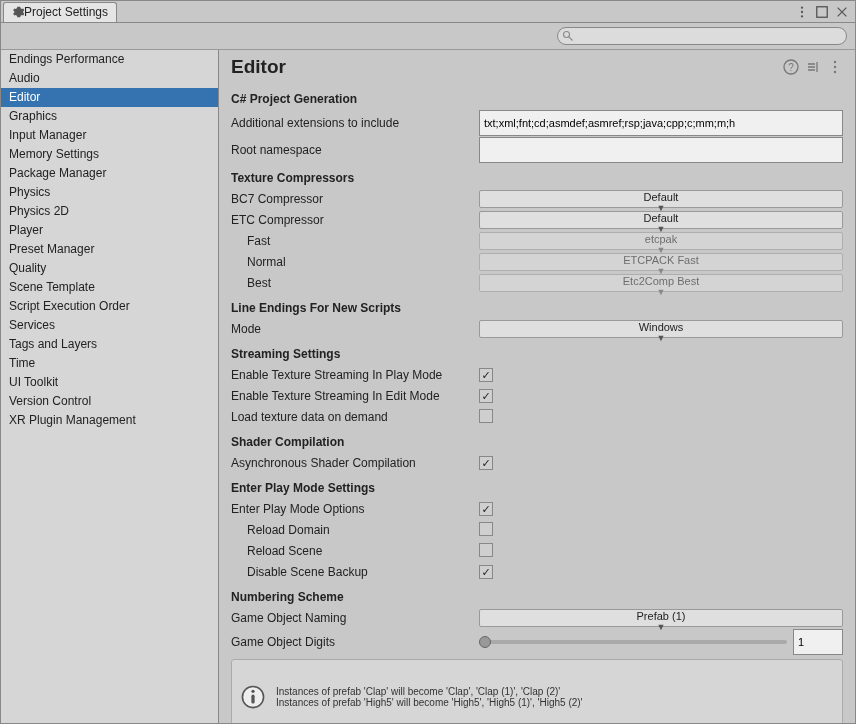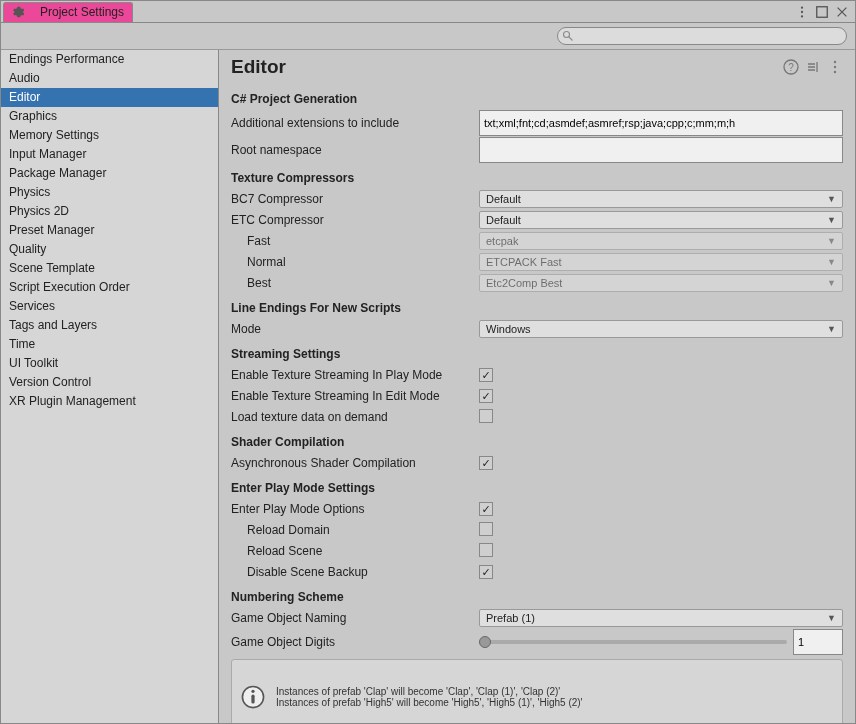--- a/index.html
+++ b/index.html
@@ -1,21 +1,21 @@
 <!DOCTYPE html>
 <html><head>
 <meta charset="utf-8">
 <style>
 * { box-sizing: border-box; margin: 0; padding: 0; font-family: Arial, Helvetica, sans-serif; }
 body { background: #c8c8c8; font-size: 12px; color: #222; overflow: hidden; width: 856px; height: 724px; }
 
 .window { display: flex; flex-direction: column; height: 724px; border: 1px solid #888; background: #c8c8c8; }
 
 .titlebar { display: flex; align-items: center; height: 22px; background: #c8c8c8; border-bottom: 1px solid #888; }
-.tab { display: flex; align-items: center; height: 20px; background: #ec4899; border: 1px solid #888; border-bottom: none; padding: 0 8px; margin-left: 2px; gap: 16px; border-radius: 3px 3px 0 0; }
+.tab { display: flex; align-items: center; height: 20px; background: #e5e5e5; border: 1px solid #888; border-bottom: none; padding: 0 8px; margin-left: 2px; gap: 0; border-radius: 3px 3px 0 0; }
 .tab .gear { width: 12px; height: 12px; }
 .titlebar-right { margin-left: auto; display: flex; align-items: center; gap: 6px; padding-right: 6px; color: #555; }
 .titlebar-right .icon { width: 14px; height: 14px; display: flex; align-items: center; justify-content: center; }
 
 .searchrow { display: flex; justify-content: flex-end; padding: 4px 8px; border-bottom: 1px solid #999; }
 .searchbox { position: relative; width: 290px; }
 .searchbox input { width: 100%; height: 18px; border: 1px solid #888; border-radius: 9px; background: #dcdcdc; padding: 0 8px 0 20px; font-size: 11px; outline: none; }
 .searchbox svg { position: absolute; left: 5px; top: 3px; width: 12px; height: 12px; opacity: 0.6; }
 
 .body { display: flex; flex: 1; overflow: hidden; }
@@ -35,21 +35,21 @@
 
 .section { margin-top: 8px; }
 .section-title { font-weight: bold; font-size: 12px; margin-bottom: 4px; }
 
 .row { display: flex; align-items: center; min-height: 20px; margin-bottom: 1px; }
 .row .label { width: 248px; font-size: 12px; padding-left: 0; }
 .row .label.indent { padding-left: 16px; }
 .row .ctrl { flex: 1; }
 
 .text-input { width: 100%; height: 18px; border: 1px solid #888; background: #f0f0f0; padding: 12px 4px; font-size: 11px; outline: none; }
-.dropdown { width: 100%; height: 18px; border: 1px solid #999; background: #dfdfdf; padding: 0 6px; font-size: 11px; display: flex; align-items: center; justify-content: space-between; border-radius: 2px; }
+.dropdown { width: 100%; height: 18px; border: 1px solid #999; background: #dfdfdf; padding: 0 6px; font-size: 11px; display: flex; align-items: center; justify-content: space-between; border-radius: 2px; flex-direction: column; }
 .dropdown.disabled { opacity: 0.55; }
 .dropdown .arrow { font-size: 9px; color: #555; }
 
 .chk { width: 14px; height: 14px; border: 1px solid #888; background: #cfcfcf; display: inline-flex; align-items:center; justify-content:center; }
 .chk.checked::after { content: "✓"; font-size: 11px; line-height: 1; color: #222; }
 
 .slider-row .ctrl { display: flex; align-items: center; gap: 6px; }
 .slider { flex: 1; height: 4px; background: #aaa; border-radius: 2px; position: relative; }
 .slider .thumb { position: absolute; left: 0; top: -4px; width: 12px; height: 12px; background: #999; border: 1px solid #666; border-radius: 50%; }
 .slider + .text-input { width: 50px; }
@@ -101,25 +101,26 @@
       <input type="text" placeholder="" style="">
     </div>
   </div>
 
   <div class="body">
     <div class="sidebar" id="sidebar">
         <div class="sidebar-item">Endings Performance</div>
         <div class="sidebar-item">Audio</div>
         <div class="sidebar-item selected">Editor</div>
         <div class="sidebar-item">Graphics</div>
+        <div class="sidebar-item">Input Manager</div>
         <div class="sidebar-item">Memory Settings</div>
-        <div class="sidebar-item">Input Manager</div>
         <div class="sidebar-item">Package Manager</div>
         <div class="sidebar-item">Physics</div>
         <div class="sidebar-item">Physics 2D</div>
+        <div class="sidebar-item">Player</div>
         <div class="sidebar-item">Preset Manager</div>
         <div class="sidebar-item">Quality</div>
         <div class="sidebar-item">Scene Template</div>
         <div class="sidebar-item">Script Execution Order</div>
         <div class="sidebar-item">Services</div>
         <div class="sidebar-item">Tags and Layers</div>
         <div class="sidebar-item">Time</div>
         <div class="sidebar-item">UI Toolkit</div>
         <div class="sidebar-item">Version Control</div>
         <div class="sidebar-item">XR Plugin Management</div>

